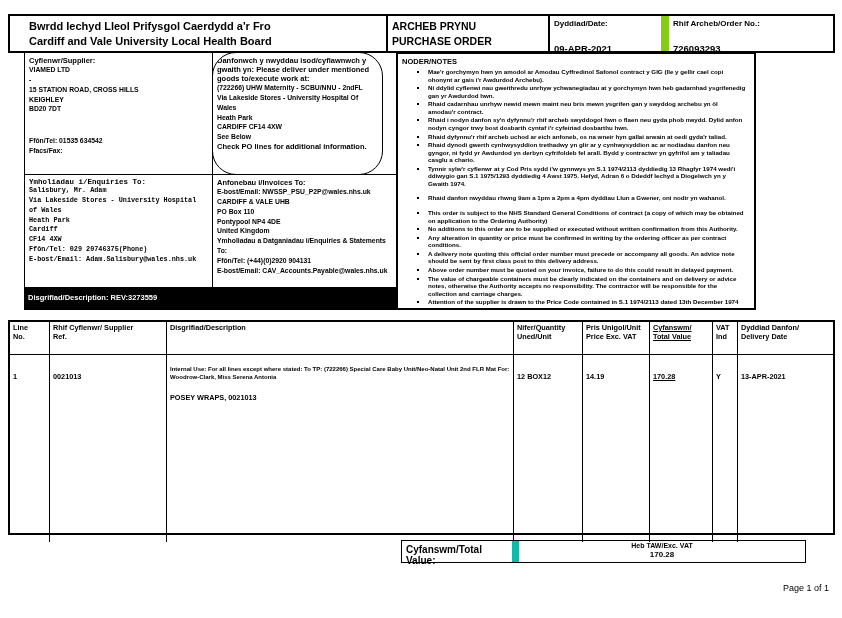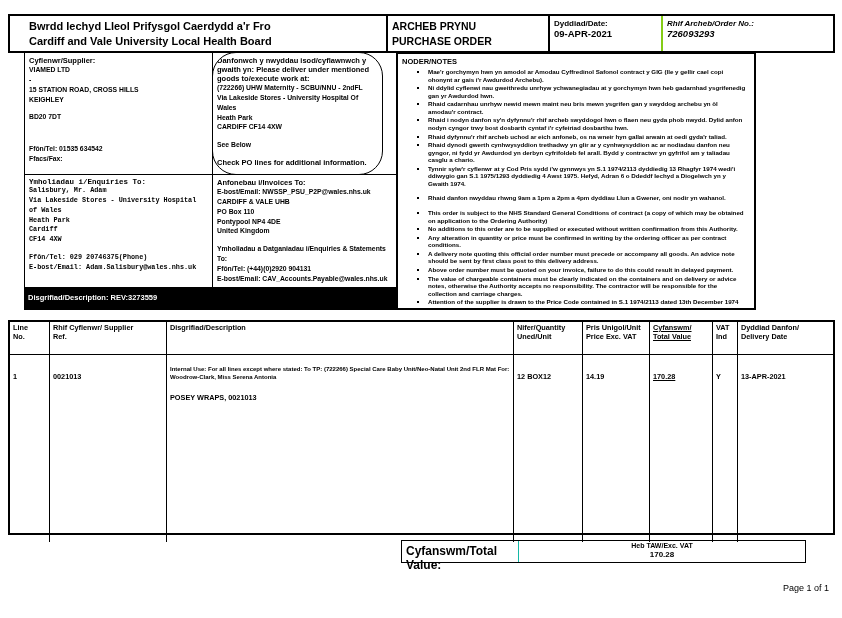--- a/index.html
+++ b/index.html
@@ -8,35 +8,35 @@
         font-weight:bold;}
   .page *{box-sizing:border-box;}
 
   
   .hdr{position:absolute;left:8px;top:14px;width:827px;height:39px;display:flex;
        border:2px solid #000;}
   .hdr-cell{padding:3px 4px;overflow:hidden;}
   .hdr-org{width:361px;font-size:11px;line-height:1.35;margin-left:15px;}
   .hdr-title{width:162px;border-left:2px solid #000;font-size:10.5px;line-height:1.4;}
   .hdr-date{width:113px;border-left:2px solid #000;}
-  .hdr-ordno{flex:1;border-left:2px solid #84cc16;font-style:italic;}
+  .hdr-ordno{flex:1;border-left:8px solid #84cc16;}
   .lbl{font-size:8px;}
-  .val{font-size:9.5px;margin-top:0;}
+  .val{font-size:9.5px;margin-top:15px;}
 
   
   .main{position:absolute;left:24px;top:52px;width:827px;height:258px;padding-left:48px;}
   .box{position:absolute;border:1px solid #000;padding:3px 4px;overflow:hidden;}
   .boxA1{left:0;top:0;width:189px;height:123px;}
   .boxA2{left:0;top:122px;width:189px;height:114px;font-family:Liberation Mono, monospace;}
   .boxB1{left:188px;top:0;width:171px;height:123px;border-radius:24px;}
   .boxB2{left:188px;top:122px;width:185px;height:114px;}
   .boxNotes{left:372px;top:0;width:360px;height:258px;border-width:2px;}
   .box-label{font-size:7.5px;}
   .tline{font-size:6.8px;line-height:1.45;}
-  .sp8{margin-top:8px;}
+  .sp8{}
   .sp22{margin-top:22px;}
   .desc-bar{position:absolute;left:0;top:235px;width:373px;height:23px;background:#000;
             color:#fff;font-size:7.5px;padding:6px 4px 0 4px;}
 
   
   .notes-label{font-size:7.5px;margin-bottom:2px;}
   ul.notes{margin:0;padding:0 4px 0 26px;list-style-type:square;}
   ul.notes li{font-size:6.2px;line-height:1.22;margin:0 0 1px 0;}
   ul.notes li.gap{margin-top:7px;}
 
@@ -51,21 +51,21 @@
   .c1{width:40px;}.c2{width:117px;}.c3{width:347px;}.c4{width:69px;}
   .c5{width:67px;}.c6{width:63px;text-decoration:underline;}.c7{width:25px;}.c8{flex:1;}
   .ibody .icell{padding-top:18px;}
   .ibody .c3{padding-top:2px;}
   .internal-use{font-size:6px;line-height:1.3;}
   .item-desc{font-size:7.3px;margin-top:4px;}
 
   
   .totals{position:absolute;left:401px;top:540px;width:405px;height:23px;display:flex;
           border:1px solid #000;}
-  .totals-label{width:117px;border-right:1px solid #14b8a6;font-size:12px;padding:3px 4px;}
+  .totals-label{width:117px;border-right:7px solid #14b8a6;font-size:10px;padding:3px 4px;}
   .totals-value-cell{flex:1;text-align:center;padding-top:1px;}
   .totals-vat-hdr{font-size:7px;line-height:1.15;}
   .totals-amount{font-size:8px;line-height:1.2;}
 
   
   .footer{position:absolute;left:783px;top:583px;font-size:9px;font-weight:normal;}
 </style>
 </head>
 <body>
 

